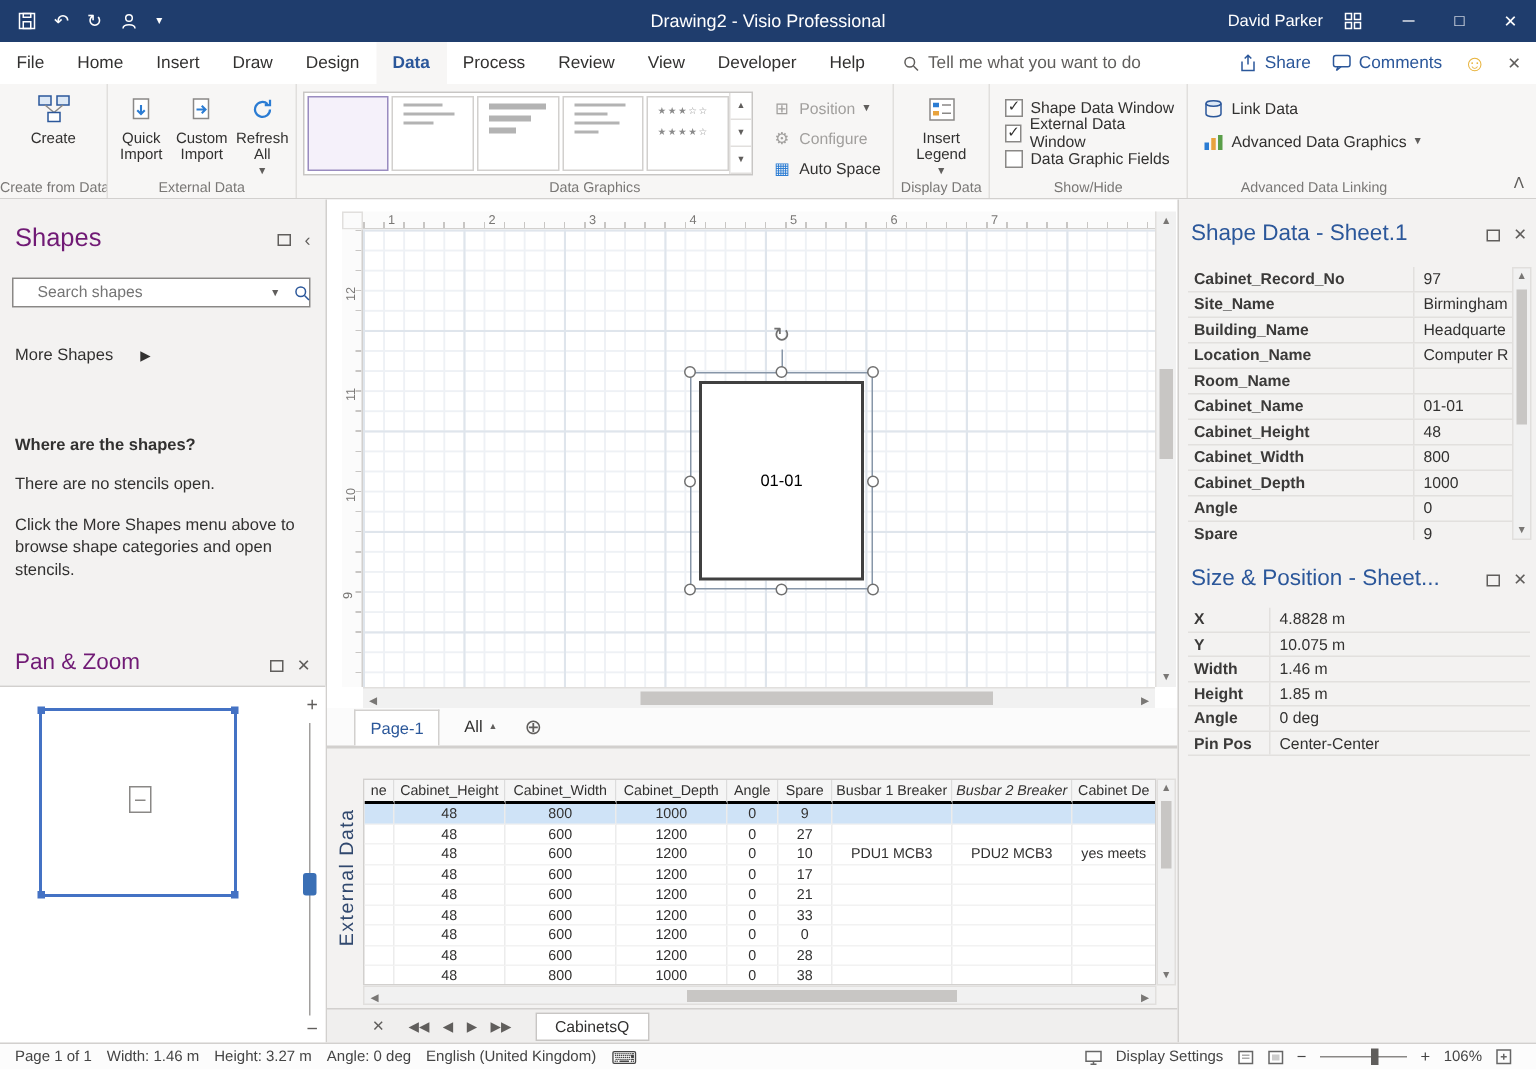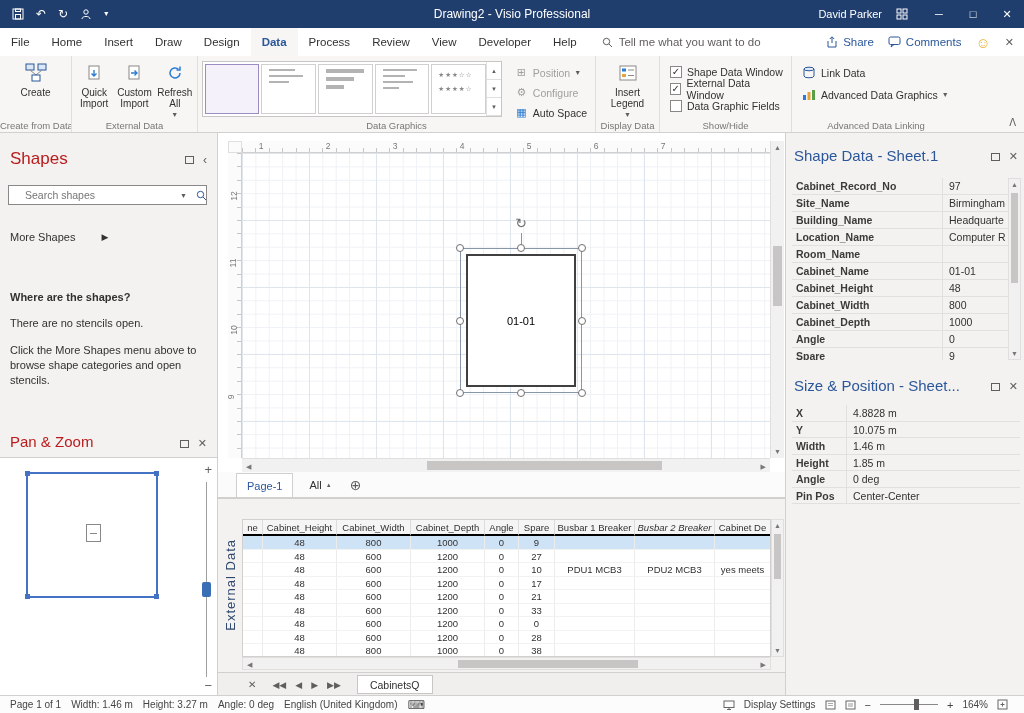--- a/index.html
+++ b/index.html
@@ -45,30 +45,30 @@
   .gal-scroll { margin-left:auto; width:15px; border-left:1px solid #e1dfdd; display:flex; flex-direction:column; }
   .gal-scroll span { flex:1; display:flex; align-items:center; justify-content:center; font-size:6px; color:#605e5c; border-bottom:1px solid #e1dfdd; }
   .stack-col { display:flex; flex-direction:column; justify-content:flex-start; gap:1px; padding:4px 4px 0 6px; }
   .chk-row { display:flex; align-items:center; gap:5px; height:17px; font-size:10.5px; }
   .chk-box { width:12px; height:12px; background:#fff; border:1px solid #8a8886; font-size:10px; line-height:10px; text-align:center; color:#323130; }
   .collapse-chevron { position:absolute; right:8px; bottom:4px; color:#605e5c; font-size:10px; }
 
   
   .main { position:absolute; left:0; top:133px; width:1024px; height:562px; background:#fff; }
   .left-pane { position:absolute; left:0; top:0; width:218px; height:562px; background:#f3f2f1; border-right:1px solid #d2d0ce; }
-  .pane-title { color:#b91c1c; }
+  .pane-title { color:#701a75; }
   .pane-icons { position:absolute; display:flex; gap:9px; align-items:center; color:#605e5c; }
   .popout { width:9px; height:8px; border:1px solid #605e5c; display:inline-block; }
   .shapes-title { position:absolute; left:10px; top:16px; font-size:17px; }
   .search-row { position:absolute; left:8px; top:52px; right:10px; height:20px; background:#fff; border:1px solid #8a8886; display:flex; align-items:center; }
   .search-row input { flex:1; border:none; outline:none; font-family:inherit; font-size:10.5px; padding:0 16px; color:#323130; background:transparent; }
   .search-row .sep { width:1px; height:14px; background:#d2d0ce; }
   .search-row .dd { padding:0 4px; font-size:7px; color:#605e5c; }
   .search-row .mg { padding:0 5px; display:flex; }
-  .more-shapes { position:absolute; left:10px; top:98px; font-size:11px; color:#323130; display:flex; gap:26px; align-items:center; }
+  .more-shapes { position:absolute; left:10px; top:98px; font-size:11px; color:#323130; display:flex; gap:18px; align-items:center; }
   .more-shapes .arr { font-size:9px; color:#323130; }
   .ws-head { position:absolute; left:10px; top:158px; font-weight:bold; font-size:11px; }
   .ws-1 { position:absolute; left:10px; top:184px; font-size:11px; }
   .ws-2 { position:absolute; left:10px; top:210px; width:192px; font-size:11px; line-height:15px; }
   .pz-title { position:absolute; left:10px; top:300px; font-size:15px; }
   .pz-body { position:absolute; left:0; top:324px; right:0; bottom:0; background:#fff; border-top:1px solid #d2d0ce; }
   .pz-page { position:absolute; left:26px; top:14px; width:132px; height:126px; background:#fff; border:2px solid var(--pan-border,#4472c4); }
   .pz-handle { position:absolute; width:5px; height:5px; background:var(--pan-border,#4472c4); }
   .pz-shape { position:absolute; left:58px; top:50px; width:15px; height:18px; border:1px solid #8a8886; }
   .pz-shape::after { content:""; position:absolute; left:3px; top:8px; width:7px; height:1px; background:#8a8886; }
@@ -755,21 +755,21 @@
         <svg width="11" height="10" viewBox="0 0 11 10">
           <rect x="1" y="1" width="9" height="8" fill="#fff" stroke="#666"></rect>
           <rect x="3" y="3" width="5" height="4" fill="#ccc"></rect>
         </svg>
       </span>
     <span style="font-size:11px;">−</span>
     <span class="zoom-track">
         <span class="zoom-handle"></span>
       </span>
     <span style="font-size:11px;">+</span>
-    <span>164%</span>
+    <span>106%</span>
     <span>
         <svg width="11" height="11" viewBox="0 0 11 11">
           <rect x="1" y="1" width="9" height="9" fill="none" stroke="#666"></rect>
           <path d="M3.5 5.5h4M5.5 3.5v4" stroke="#666"></path>
         </svg>
       </span>
   </div>
 </div>
 
 </body></html>

